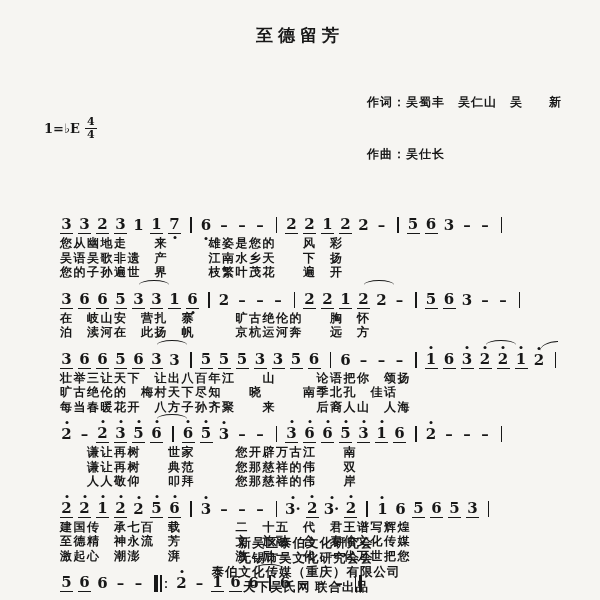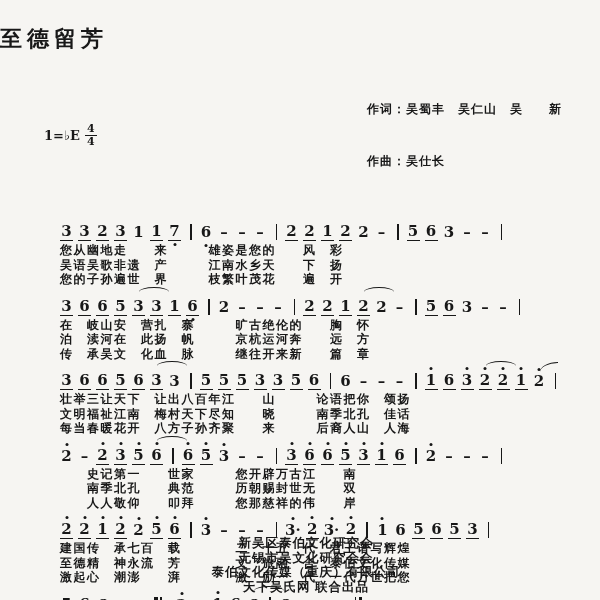--- a/index.html
+++ b/index.html
@@ -1,21 +1,21 @@
 <!DOCTYPE html>
 <html><head>
 <meta charset="utf-8">
 <style>
   html,body{margin:0;padding:0;}
   .sheet{
     width:600px;height:600px;background:#f6f5f2;position:relative;overflow:hidden;
     font-family:"Liberation Sans",sans-serif;color:#181818;
   }
   .title{
-    padding-top:24px;font-size:22px;font-weight:700;
+    text-align:center;padding-top:24px;font-size:17px;font-weight:700;
     letter-spacing:5px;font-family:"DejaVu Serif",serif;
   }
   .meta{display:flex;justify-content:space-between;align-items:center;padding:12px 38px 0 44px;}
   .keysig{display:flex;align-items:center;gap:5px;font-size:13px;font-weight:700;font-family:"DejaVu Serif",serif;}
   .frac{display:inline-flex;flex-direction:column;align-items:center;font-size:11px;line-height:1.1;font-weight:700;}
   .frac .n{border-bottom:1.4px solid #181818;padding:0 2px;}
   .frac .d{padding:0 2px;}
   .credits{font-size:12px;font-weight:700;line-height:1.45;letter-spacing:1px;white-space:pre;}
   #score{padding:12px 0 0 60px;}
   .sys{margin-bottom:5px;}
@@ -118,21 +118,20 @@
           <div class="bar"></div>
           <div class="tok ul">5</div>
           <div class="tok ul">6</div>
           <div class="tok">3</div>
           <div class="tok">–</div>
           <div class="tok">–</div>
           <div class="bar"></div>
         </div>
         <div class="lyr">在　岐山安　营扎　寨　　　旷古绝伦的　　胸　怀</div>
         <div class="lyr">泊　渎河在　此扬　帆　　　京杭运河奔　　远　方</div>
-        <div class="lyr">传　承吴文　化血　脉　　　继往开来新　　篇　章</div>
       </div>
       <div class="sys">
         <div class="notes">
           <div class="tok ul">3</div>
           <div class="tok ul">6</div>
           <div class="tok ul">6</div>
           <div class="tok ul">5</div>
           <div class="tok ul">6</div>
           <div class="tok ul">3<span class="arc"></span></div>
           <div class="tok">3</div>
@@ -153,21 +152,21 @@
           <div class="tok ul">1<span class="da"></span></div>
           <div class="tok ul">6</div>
           <div class="tok ul">3<span class="da"></span></div>
           <div class="tok ul">2<span class="da"></span><span class="arc"></span></div>
           <div class="tok ul">2<span class="da"></span></div>
           <div class="tok ul">1<span class="da"></span></div>
           <div class="tok">2<span class="da"></span><span class="arc half"></span></div>
           <div class="bar"></div>
         </div>
         <div class="lyr">壮举三让天下　让出八百年江　　山　　　论语把你　颂扬</div>
-        <div class="lyr">文明福祉江南　梅村天下尽知　　晓　　　南季北孔　佳话</div>
+        <div class="lyr">旷古绝伦的　梅村天下尽知　　晓　　　南季北孔　佳话</div>
         <div class="lyr">每当春暖花开　八方子孙齐聚　　来　　　后裔人山　人海</div>
       </div>
       <div class="sys">
         <div class="notes">
           <div class="tok">2<span class="da"></span></div>
           <div class="tok">–</div>
           <div class="tok ul">2<span class="da"></span></div>
           <div class="tok ul">3<span class="da"></span></div>
           <div class="tok ul">5<span class="da"></span></div>
           <div class="tok ul">6<span class="da"></span><span class="arc"></span></div>
@@ -185,22 +184,22 @@
           <div class="tok ul">3<span class="da"></span></div>
           <div class="tok ul">1<span class="da"></span></div>
           <div class="tok ul">6</div>
           <div class="bar"></div>
           <div class="tok">2<span class="da"></span></div>
           <div class="tok">–</div>
           <div class="tok">–</div>
           <div class="tok">–</div>
           <div class="bar"></div>
         </div>
-        <div class="lyr">　　史记第一　　世家　　　您开辟万古江　　南</div>
-        <div class="lyr">　　南季北孔　　典范　　　历朝赐封世无　　双</div>
+        <div class="lyr">　　谦让再树　　世家　　　您开辟万古江　　南</div>
+        <div class="lyr">　　谦让再树　　典范　　　您那慈祥的伟　　双</div>
         <div class="lyr">　　人人敬仰　　叩拜　　　您那慈祥的伟　　岸</div>
       </div>
       <div class="sys">
         <div class="notes">
           <div class="tok ul">2<span class="da"></span></div>
           <div class="tok ul">2<span class="da"></span></div>
           <div class="tok ul">1<span class="da"></span></div>
           <div class="tok ul">2<span class="da"></span></div>
           <div class="tok">2<span class="da"></span></div>
           <div class="tok ul">5<span class="da"></span></div>

